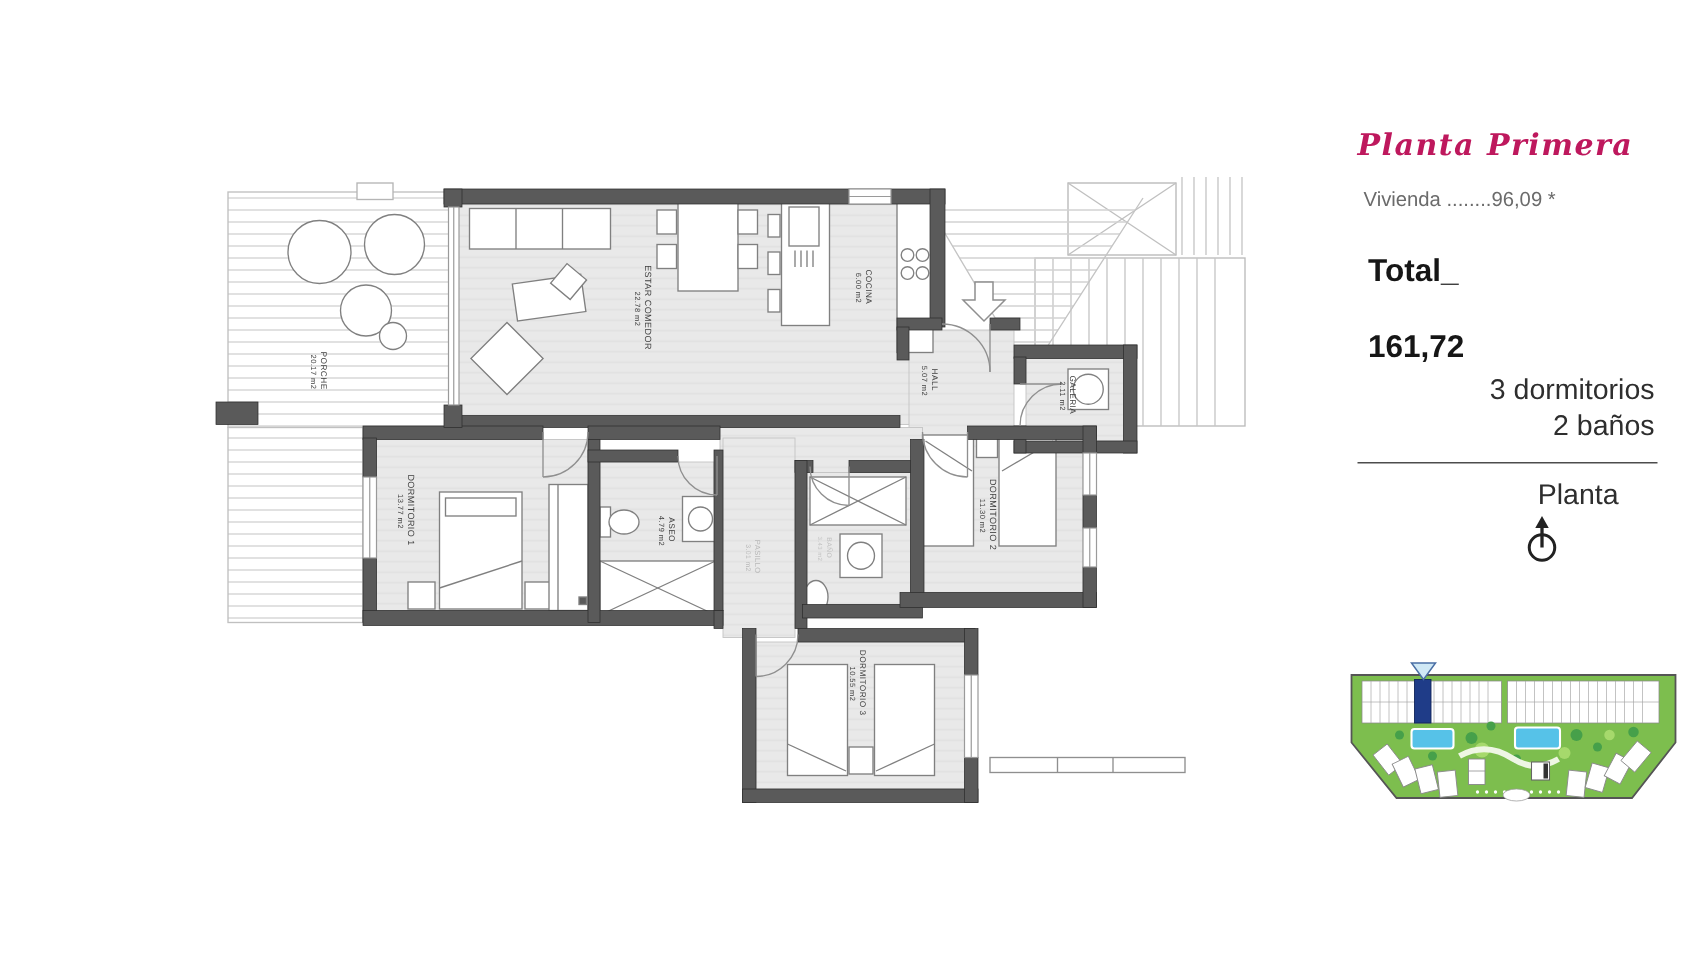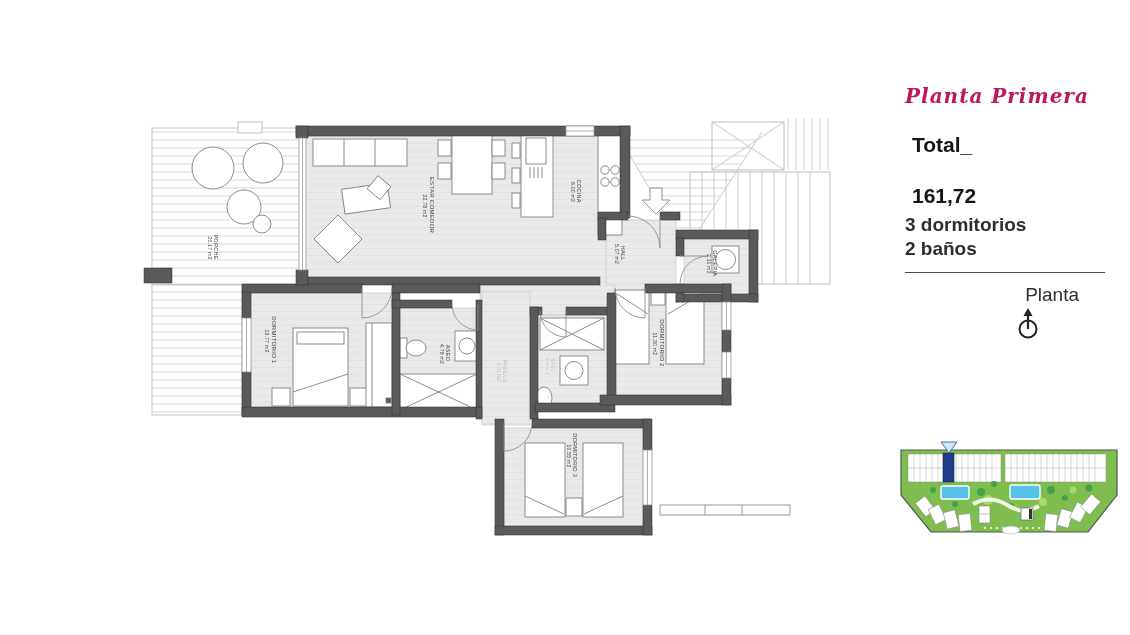--- a/index.html
+++ b/index.html
@@ -10,22 +10,22 @@
   
   .panel{position:absolute;left:905px;top:84px;width:200px;color:#3a3a3a;}
   .panel-title{font-family:"DejaVu Serif",serif;font-style:italic;font-weight:bold;
                font-size:20px;text-align:left;color:#be185d;letter-spacing:1px;}
   .blq-row{display:flex;justify-content:space-between;font-size:25px;font-weight:bold;
            color:#101010;margin-top:13px;letter-spacing:.5px;}
   .surfaces-heading{font-size:20px;color:#3d3d3d;margin-top:3px;letter-spacing:.4px;}
   .surface-rows{margin-top:15px;font-size:13.5px;color:#6b6b6b;line-height:1.55;padding-left:4px;}
   .total-row{margin-top:25px;font-size:21px;font-weight:bold;color:#161616;display:flex;gap:27px;padding-left:7px;flex-direction:column;}
   .built-note{margin-top:50px;font-size:17px;color:#3f3f3f;padding:0 0 6px 8px;border-bottom:1.6px solid #4c4c4c;}
-  .program{font-size:19px;color:#2e2e2e;text-align:left;padding:5px 2px 10px 0;
-           border-bottom:1.6px solid #4c4c4c;line-height:1.28;font-weight:bold;}
+  .program{font-size:19px;color:#2e2e2e;text-align:right;padding:5px 2px 10px 0;
+           border-bottom:1.6px solid #4c4c4c;line-height:1.28;}
   .north{margin-top:11px;text-align:right;padding-right:26px;font-size:19px;color:#2e2e2e;}
   .north-icon{display:block;margin:1px 38px 0 auto;}
 </style>
 </head>
 <body>
 
 <div class="canvas">
 
 <svg width="860" height="635" viewBox="0 0 860 635" style="position:absolute;left:0;top:0;">
   <defs>
@@ -310,20 +310,21 @@
     </text>
   </g>
 </svg>
 
 <div class="panel">
   <div class="panel-title">Planta Primera</div>
 
 
 
   <div class="surface-rows">
+    <div><span>Vivienda</span><span class="leader"> ........</span><span>96,09 *</span></div>
   </div>
 
   <div class="total-row">
     <span>Total_</span>
     <span>161,72</span>
   </div>
 
 
   <div class="program">
     <div>3 dormitorios</div>

